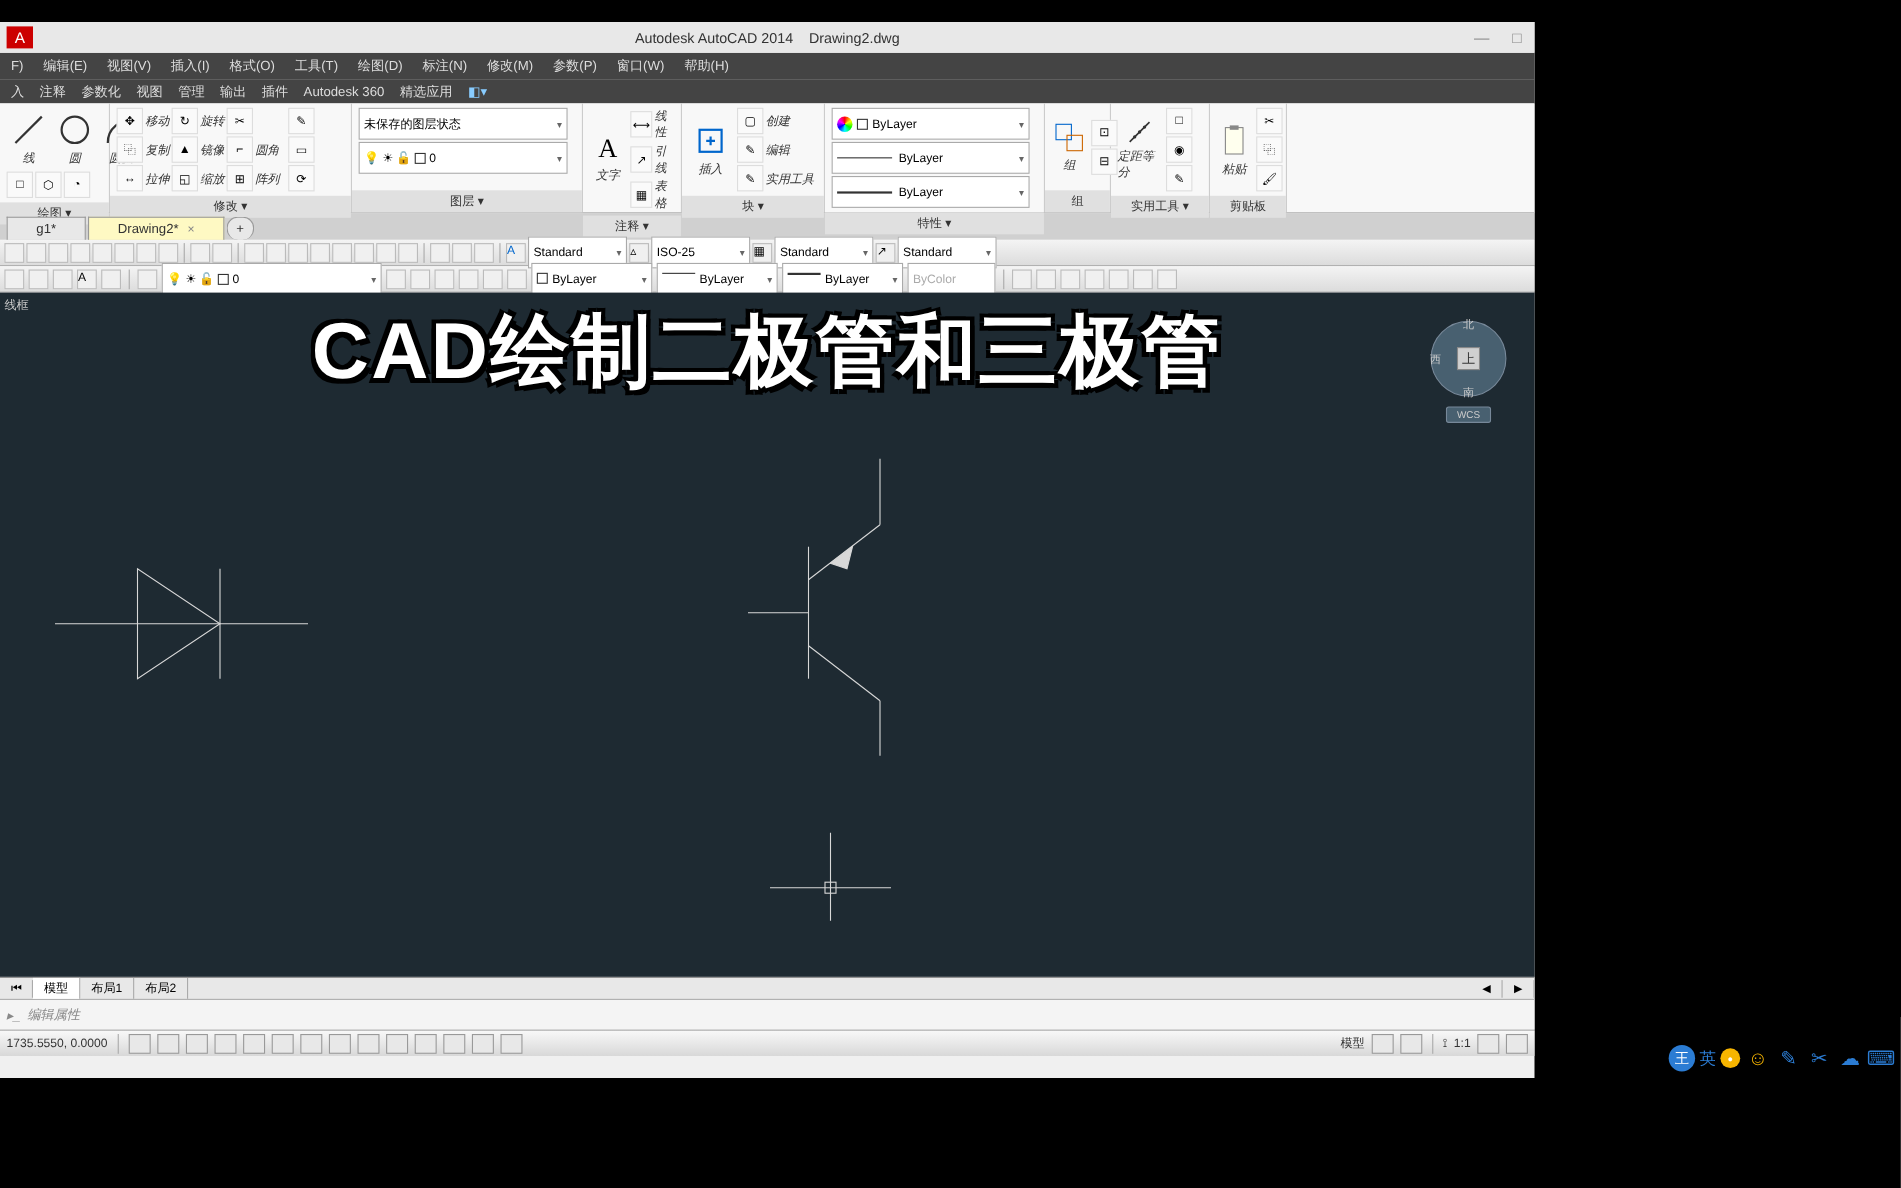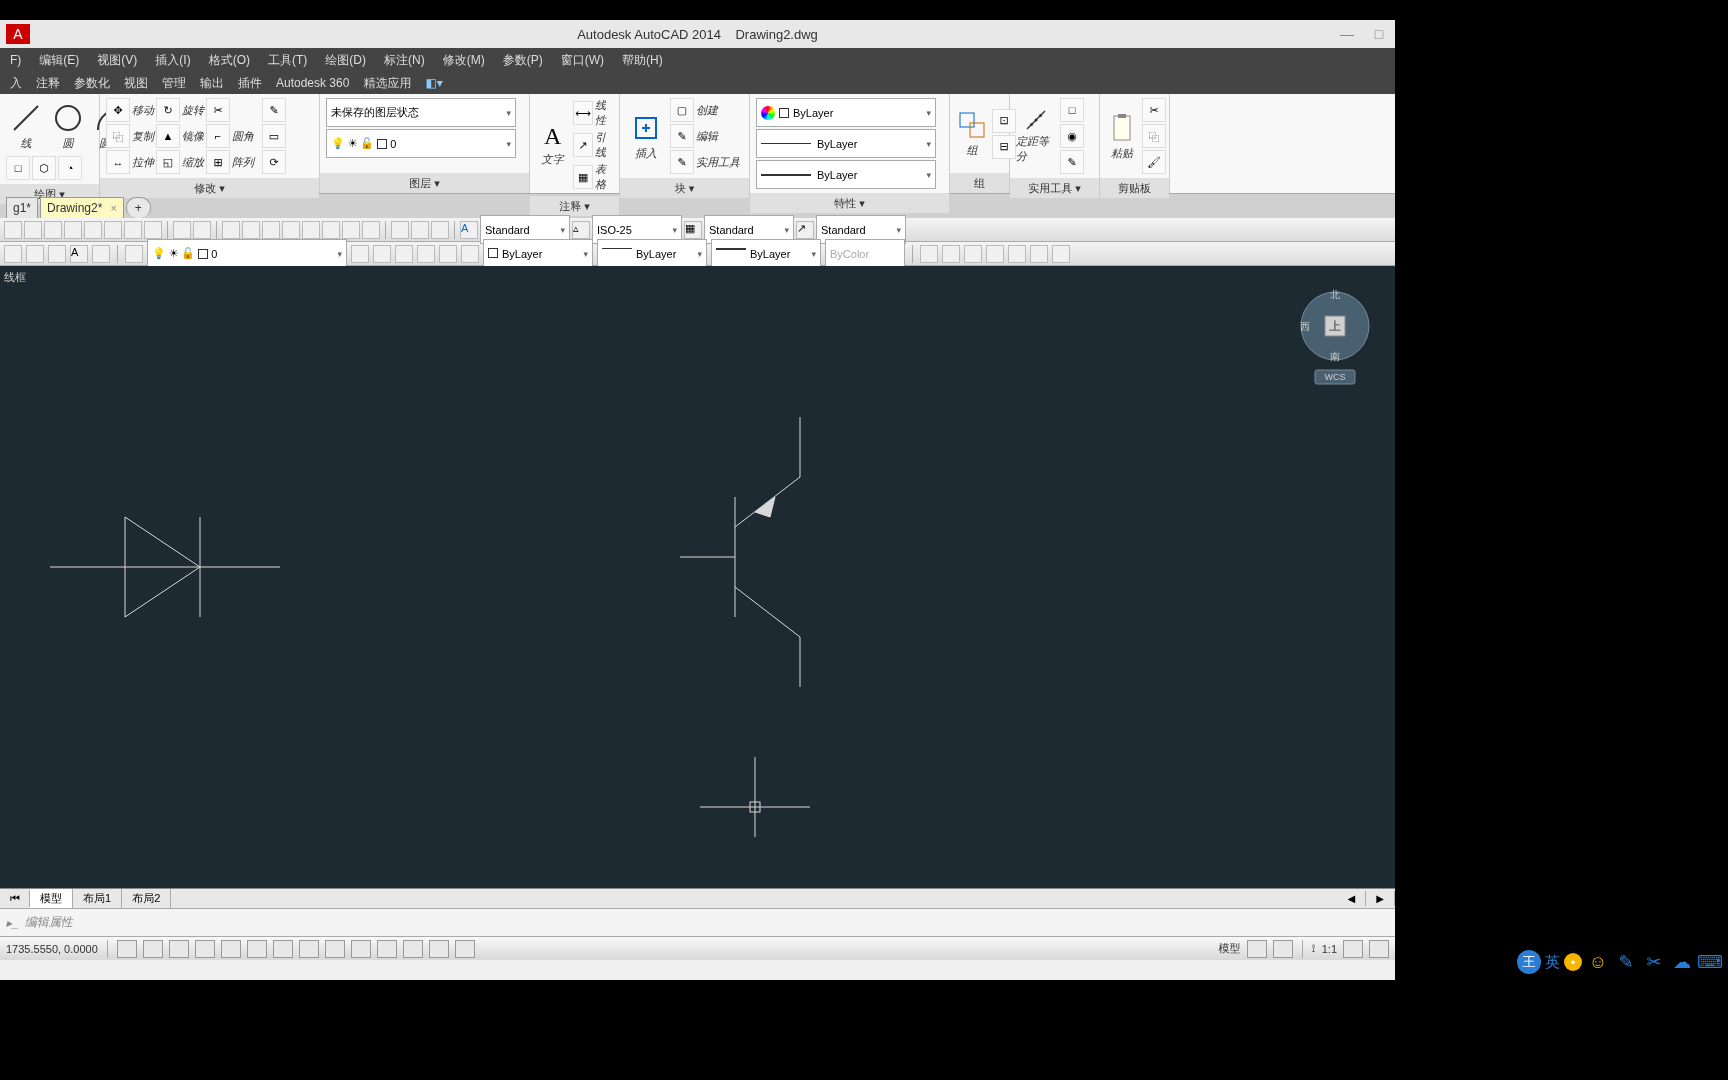--- a/index.html
+++ b/index.html
@@ -18,21 +18,21 @@
 .panel-title { height: 20px; background: #e0e0e0; font-size: 11px; text-align: center; color: #333; line-height: 20px; }
 .rbtn { width: 24px; height: 24px; background: #fafafa; border: 1px solid #ddd; font-size: 11px; display: flex; align-items: center; justify-content: center; cursor: default; }
 .rbtn-large { width: 40px; height: 56px; display: flex; flex-direction: column; align-items: center; justify-content: center; font-size: 11px; gap: 2px; }
 .rbtn-large .ico { width: 32px; height: 32px; }
 .col { display: flex; flex-direction: column; gap: 2px; }
 .row { display: flex; gap: 2px; align-items: center; }
 .txt { font-size: 11px; color: #333; font-style: italic; }
 .dropdown { height: 29px; border: 1px solid #aaa; background: #fff; font-size: 11px; padding: 0 4px; display: flex; align-items: center; justify-content: space-between; gap: 4px; }
 .arrow::after { content: "▾"; font-size: 9px; color: #666; }
 .doc-tabs { height: 24px; background: #d0d0d0; display: flex; align-items: flex-end; padding: 0 6px; font-size: 12px; }
-.doc-tab { padding: 3px 6px; background: #e8e8e8; border: 1px solid #999; border-bottom: none; margin-right: 2px; color: #333; position: relative; }
+.doc-tab { padding: 3px 26px; background: #e8e8e8; border: 1px solid #999; border-bottom: none; margin-right: 2px; color: #333; position: relative; }
 .doc-tab.active { background: #fef9c3; }
 .doc-tab .close { margin-left: 8px; color: #888; font-size: 11px; }
 .quick-toolbar { height: 24px; background: linear-gradient(#f4f4f4,#dcdcdc); border-bottom: 1px solid #aaa; display: flex; align-items: center; gap: 2px; padding: 0 4px; font-size: 11px; }
 .qbtn { width: 18px; height: 18px; border: 1px solid #bbb; background: #f0f0f0; }
 .quick-toolbar2 { height: 24px; background: linear-gradient(#f4f4f4,#dcdcdc); border-bottom: 1px solid #aaa; display: flex; align-items: center; gap: 4px; padding: 0 4px; font-size: 11px; }
 .canvas-area { position: relative; background: #1e2a32; height: calc(100% - 28px - 24px - 22px - 100px - 24px - 24px - 24px - 28px - 24px - 20px - 20px); }
 .canvas-svg { width: 100%; height: 100%; }
 .overlay-title { position: absolute; top: 6px; left: 50%; transform: translateX(-50%); color: #fff; font-size: 72px; font-weight: 900; text-shadow: -4px -4px 0 #000, 4px -4px 0 #000, -4px 4px 0 #000, 4px 4px 0 #000; white-space: nowrap; letter-spacing: 2px; }
 .viewcube { position: absolute; right: 20px; top: 20px; width: 80px; height: 100px; }
 .layout-tabs { height: 20px; background: #e8e8e8; border-top: 1px solid #888; display: flex; align-items: center; font-size: 11px; }
@@ -432,20 +432,21 @@
         <line x1="735" y1="270" x2="800" y2="320"></line>
         <line x1="800" y1="320" x2="800" y2="370"></line>
         <polygon points="755,195 775,180 770,200" fill="#d8d8d8"></polygon>
       </g>
       <g stroke="#d8d8d8" stroke-width="1">
         <line x1="700" y1="490" x2="810" y2="490"></line>
         <line x1="755" y1="440" x2="755" y2="520"></line>
         <rect x="750" y="485" width="10" height="10" fill="none"></rect>
       </g>
     </svg>
+    <div class="overlay-title">CAD绘制二极管和三极管</div>
     <div class="viewcube">
       <svg viewBox="0 0 80 100">
         <circle cx="40" cy="40" r="34" fill="#486070" stroke="#789"></circle>
         <rect x="30" y="30" width="20" height="20" fill="#d0d0d0" stroke="#888"></rect>
         <text x="40" y="44" text-anchor="middle" font-size="12" fill="#333">上</text>
         <text x="40" y="12" text-anchor="middle" font-size="10" fill="#ccc">北</text>
         <text x="40" y="74" text-anchor="middle" font-size="10" fill="#ccc">南</text>
         <text x="10" y="44" text-anchor="middle" font-size="10" fill="#ccc">西</text>
         <rect x="20" y="84" width="40" height="14" fill="#486070" stroke="#789" rx="2"></rect>
         <text x="40" y="94" text-anchor="middle" font-size="9" fill="#ccc">WCS</text>

